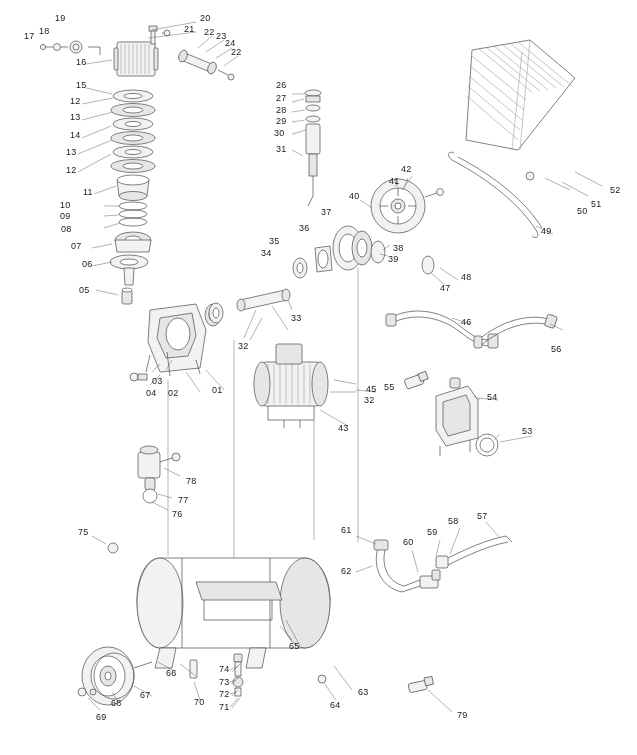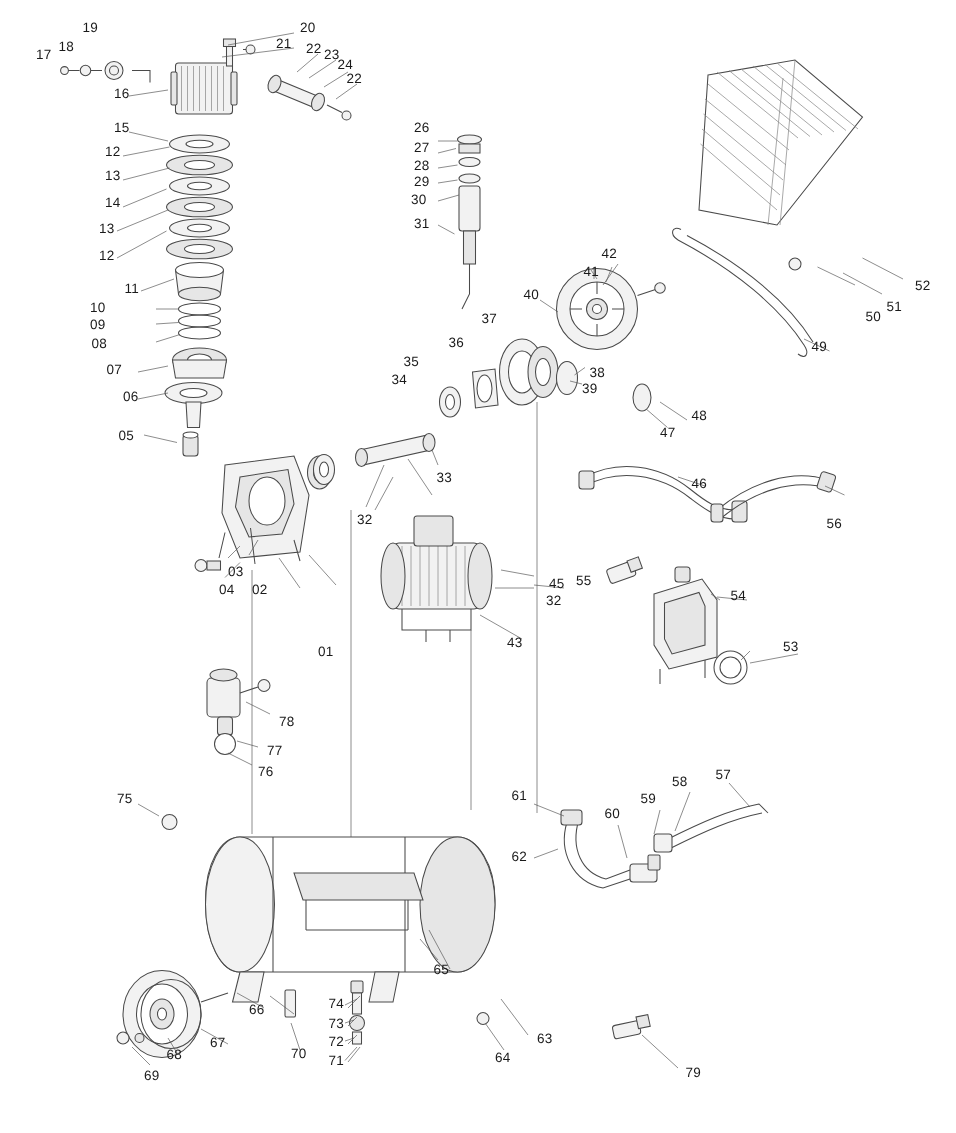--- a/index.html
+++ b/index.html
@@ -375,21 +375,21 @@
   <div class="callout" style="left:461px; top:272px;">48</div>
   <div class="callout" style="left:541px; top:226px;">49</div>
   <div class="callout" style="left:577px; top:206px;">50</div>
   <div class="callout" style="left:591px; top:199px;">51</div>
   <div class="callout" style="left:610px; top:185px;">52</div>
   <div class="callout" style="left:461px; top:317px;">46</div>
   <div class="callout" style="left:551px; top:329px;margin-top:15px;">56</div>
 
   <div class="callout" style="left:238px; top:341px;">32</div>
   <div class="callout" style="left:291px; top:313px;">33</div>
-  <div class="callout" style="left:212px; top:385px;margin-top:44px;">01</div>
+  <div class="callout" style="left:212px; top:385px;">01</div>
   <div class="callout" style="left:168px; top:372px;margin-top:16px;">02</div>
   <div class="callout" style="left:152px; top:376px;">03</div>
   <div class="callout" style="left:146px; top:388px;">04</div>
 
   <div class="callout" style="left:338px; top:423px;">43</div>
   <div class="callout" style="left:364px; top:395px;">32</div>
   <div class="callout" style="left:366px; top:384px;">45</div>
   <div class="callout" style="left:384px; top:382px;">55</div>
   <div class="callout" style="left:487px; top:392px;">54</div>
   <div class="callout" style="left:522px; top:426px;">53</div>

